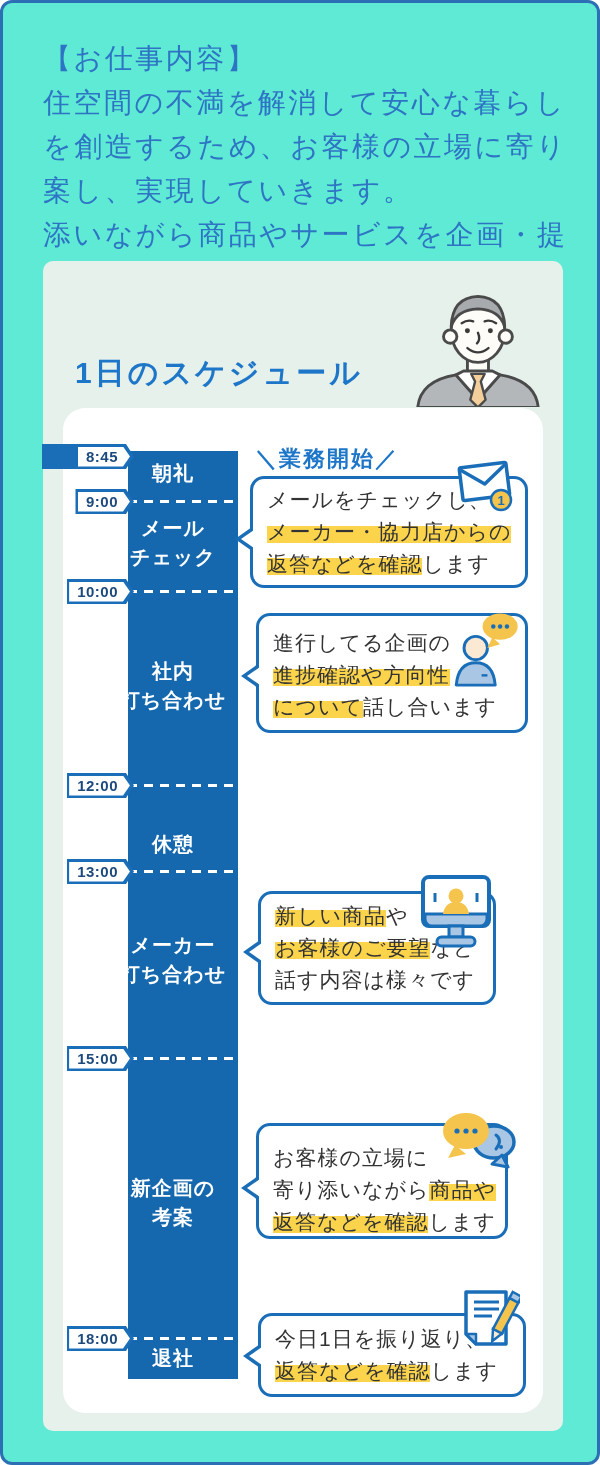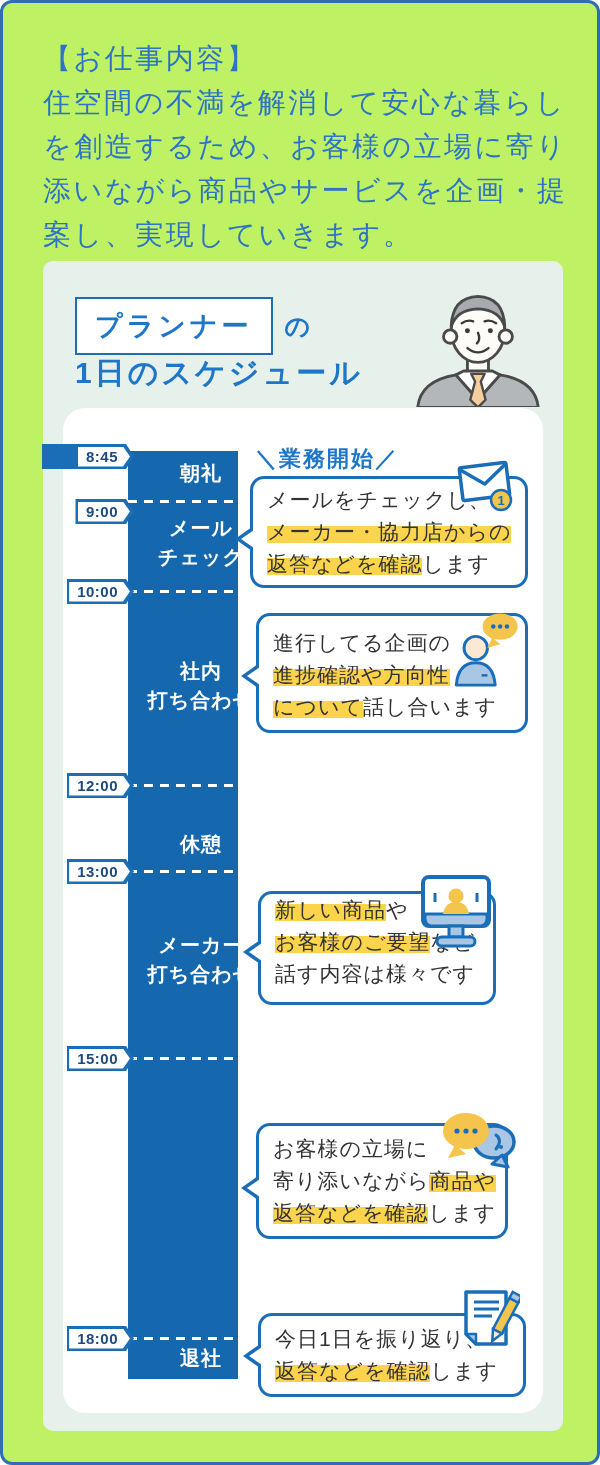--- a/index.html
+++ b/index.html
@@ -1,19 +1,19 @@
 <!DOCTYPE html>
 <html><head>
 <meta charset="utf-8">
 <style>
   html,body { margin:0; padding:0; background:#fff; }
   * { box-sizing:border-box; }
   .page {
     position:relative; width:600px; height:1465px;
-    background:#bef264; border:3px solid #2d6fb5; border-radius:12px;
+    background:#5eead4; border:3px solid #2d6fb5; border-radius:12px;
     overflow:hidden; font-family:"Liberation Sans", sans-serif;
   }
   
   .intro { position:absolute; left:40px; top:34px; }
   .intro-line {
     font-size:28px; line-height:44px; letter-spacing:2.5px;
     color:#2e74c4; font-weight:500; white-space:nowrap;
   }
   
   .panel {
@@ -47,21 +47,21 @@
     clip-path:polygon(0 0, calc(100% - 8px) 0, 100% 50%, calc(100% - 8px) 100%, 0 100%);
     padding:2.5px 4px 2.5px 2.5px; display:flex;
   }
   .tag-inner {
     background:#fff; height:100%; display:flex; align-items:center;
     clip-path:polygon(0 0, calc(100% - 7px) 0, 100% 50%, calc(100% - 7px) 100%, 0 100%);
     font-size:15px; font-weight:bold; color:#1d4a7d; padding:0 12px 0 8px;
     letter-spacing:0.5px; white-space:nowrap;
   }
   .entry {
-    position:absolute; left:83px; width:110px; transform:translateY(-50%);
+    position:absolute; left:55px; width:110px; transform:translateY(-50%);
     text-align:center; color:#fff; font-weight:bold; font-size:20px;
     line-height:29px; letter-spacing:1px; white-space:nowrap;
   }
   .start-note {
     position:absolute; left:192px; top:36px; color:#1e76c8;
     font-size:22px; font-weight:bold; letter-spacing:2px; white-space:nowrap;
   }
   .bubble {
     position:absolute; background:#fff; border:3px solid #1a6eb8;
     border-radius:14px;
@@ -82,30 +82,26 @@
 </style>
 </head>
 <body>
 
 <div class="page">
   <div class="intro">
     <div class="intro-line">【お仕事内容】</div>
     <div id="intro-lines">
         <div class="intro-line">住空間の不満を解消して安心な暮らし</div>
         <div class="intro-line">を創造するため、お客様の立場に寄り</div>
+        <div class="intro-line">案し、実現していきます。</div>
         <div class="intro-line">添いながら商品やサービスを企画・提</div>
-        <div class="intro-line">案し、実現していきます。</div>
       </div>
   </div>
 
   <div class="panel">
-    <div class="title-row">
-      <span class="role-box">プランナー</span>
-      <span class="particle">の</span>
-    </div>
     <div class="subtitle">1日のスケジュール</div>
 
     <div class="illustration">
       <svg viewBox="0 0 140 130">
         <rect x="60" y="78" width="22" height="20" fill="#fdfcf8" stroke="#4a4a4a" stroke-width="3"></rect>
         <ellipse cx="71" cy="50" rx="28" ry="33" fill="#fdfcf8" stroke="#4a4a4a" stroke-width="3"></ellipse>
         <path d="M43 46 Q44 15 71 14 Q98 15 99 46 Q94 28 71 27 Q48 28 43 46 Z" fill="#a7abae" stroke="#4a4a4a" stroke-width="3" stroke-linejoin="round"></path>
         <circle cx="42" cy="56" r="7" fill="#fdfcf8" stroke="#4a4a4a" stroke-width="3"></circle>
         <circle cx="100" cy="56" r="7" fill="#fdfcf8" stroke="#4a4a4a" stroke-width="3"></circle>
         <circle cx="60" cy="50" r="2.6" fill="#3a3a3a"></circle>
@@ -120,21 +116,21 @@
       </svg>
     </div>
 
     <div class="card" id="card">
       <div class="bar"></div>
       <div class="start-note">＼業務開始／</div>
     <div class="time-tag" style="top: 36px; padding-left: 36px;">
           <span class="tag-inner">8:45</span>
         </div>
         <div class="dash" style="top: 92px;"></div>
-        <div class="time-tag" style="top: 91px;">
+        <div class="time-tag" style="top: 81px;">
           <span class="tag-inner">9:00</span>
         </div>
         <div class="dash" style="top: 182px;"></div>
         <div class="time-tag" style="top: 171px;">
           <span class="tag-inner">10:00</span>
         </div>
         <div class="dash" style="top: 376px;"></div>
         <div class="time-tag" style="top: 365px;">
           <span class="tag-inner">12:00</span>
         </div>
@@ -160,20 +156,24 @@
         <div class="entry" style="top: 278px;">
           <div>社内</div>
           <div>打ち合わせ</div>
         </div>
         <div class="entry" style="top: 420px; margin-top: 16px;">
           <div>休憩</div>
         </div>
         <div class="entry" style="top: 552px;">
           <div>メーカー</div>
           <div>打ち合わせ</div>
+        </div>
+        <div class="entry" style="top: 795px;">
+          <div>新企画の</div>
+          <div>考案</div>
         </div>
         <div class="entry" style="top: 950px;">
           <div>退社</div>
         </div>
         <div class="bubble" style="left: 187px; top: 68px; width: 278px; height: 112px; padding-top: 5px;">
           <div class="tail" style="top: 48px;"></div>
           <div class="bubble-line"><span>メールをチェックし、</span></div>
           <div class="bubble-line"><span class="hl">メーカー・協力店からの</span></div>
           <div class="bubble-line"><span class="hl">返答などを確認</span><span>します</span></div>
           <div class="bubble-icon" style="right: 10px; top: -23px; width: 60px; height: 58px;">
@@ -198,39 +198,39 @@
       <path d="M8 76 q2 -23 20 -23 q18 0 20 23 z" fill="#a9c6e5" stroke="#1a6eb8" stroke-width="3" stroke-linejoin="round"></path>
       <line x1="34" y1="66" x2="40" y2="66" stroke="#1a6eb8" stroke-width="2.5"></line>
       <ellipse cx="53" cy="16" rx="18" ry="13.5" fill="#f4c44d"></ellipse>
       <path d="M45 27 l-5 11 l13 -4 z" fill="#f4c44d"></path>
       <circle cx="46" cy="16" r="2.3" fill="#1a6eb8"></circle>
       <circle cx="53" cy="16" r="2.3" fill="#1a6eb8"></circle>
       <circle cx="60" cy="16" r="2.3" fill="#1a6eb8"></circle>
     </svg>
           </div>
         </div>
-        <div class="bubble" style="left: 195px; top: 483px; width: 238px; height: 114px; ">
+        <div class="bubble" style="left: 195px; top: 483px; width: 238px; height: 114px; padding-top: 6px;">
           <div class="tail" style="top: 46px;"></div>
           <div class="bubble-line"><span class="hl">新しい商品</span><span>や</span></div>
           <div class="bubble-line"><span class="hl">お客様のご要望</span><span>など</span></div>
           <div class="bubble-line"><span>話す内容は様々です</span></div>
           <div class="bubble-icon" style="right: 1px; top: -20px; width: 72px; height: 84px;">
             <svg viewBox="0 0 72 84">
       <rect x="3" y="3" width="66" height="49" rx="6" fill="#fff" stroke="#1a6eb8" stroke-width="4"></rect>
       <path d="M5 40 h62 v5 a7 7 0 0 1 -7 7 h-48 a7 7 0 0 1 -7 -7 z" fill="#a9c6e5" stroke="#1a6eb8" stroke-width="3"></path>
       <circle cx="36" cy="22" r="7.5" fill="#f4c44d"></circle>
       <path d="M23 40 q2 -12 13 -12 q11 0 13 12 z" fill="#f4c44d"></path>
       <line x1="15" y1="19" x2="15" y2="28" stroke="#1a6eb8" stroke-width="3"></line>
       <line x1="57" y1="19" x2="57" y2="28" stroke="#1a6eb8" stroke-width="3"></line>
       <rect x="29" y="52" width="14" height="11" fill="#a9c6e5" stroke="#1a6eb8" stroke-width="3"></rect>
       <rect x="17" y="63" width="38" height="9" rx="4.5" fill="#a9c6e5" stroke="#1a6eb8" stroke-width="3"></rect>
     </svg>
           </div>
         </div>
-        <div class="bubble" style="left: 193px; top: 715px; width: 252px; height: 116px; padding-top: 7px;">
+        <div class="bubble" style="left: 193px; top: 715px; width: 252px; height: 116px; padding-top: 16px;">
           <div class="tail" style="top: 50px;"></div>
           <div class="bubble-line"><span>お客様の立場に</span></div>
           <div class="bubble-line"><span>寄り添いながら</span><span class="hl">商品や</span></div>
           <div class="bubble-line"><span class="hl">返答などを確認</span><span>します</span></div>
           <div class="bubble-icon" style="right: -19px; top: -17px; width: 86px; height: 64px;">
             <svg viewBox="0 0 86 64">
       <ellipse cx="56" cy="33" rx="20" ry="16" fill="#a9c6e5" stroke="#1a6eb8" stroke-width="3.5"></ellipse>
       <path d="M64 46 l6 12 l-16 -3 z" fill="#a9c6e5" stroke="#1a6eb8" stroke-width="3" stroke-linejoin="round"></path>
       <path d="M58 26 q7 5 0 14" stroke="#1a6eb8" fill="none" stroke-width="3" stroke-linecap="round"></path>
       <circle cx="63" cy="38" r="2" fill="#1a6eb8"></circle>

